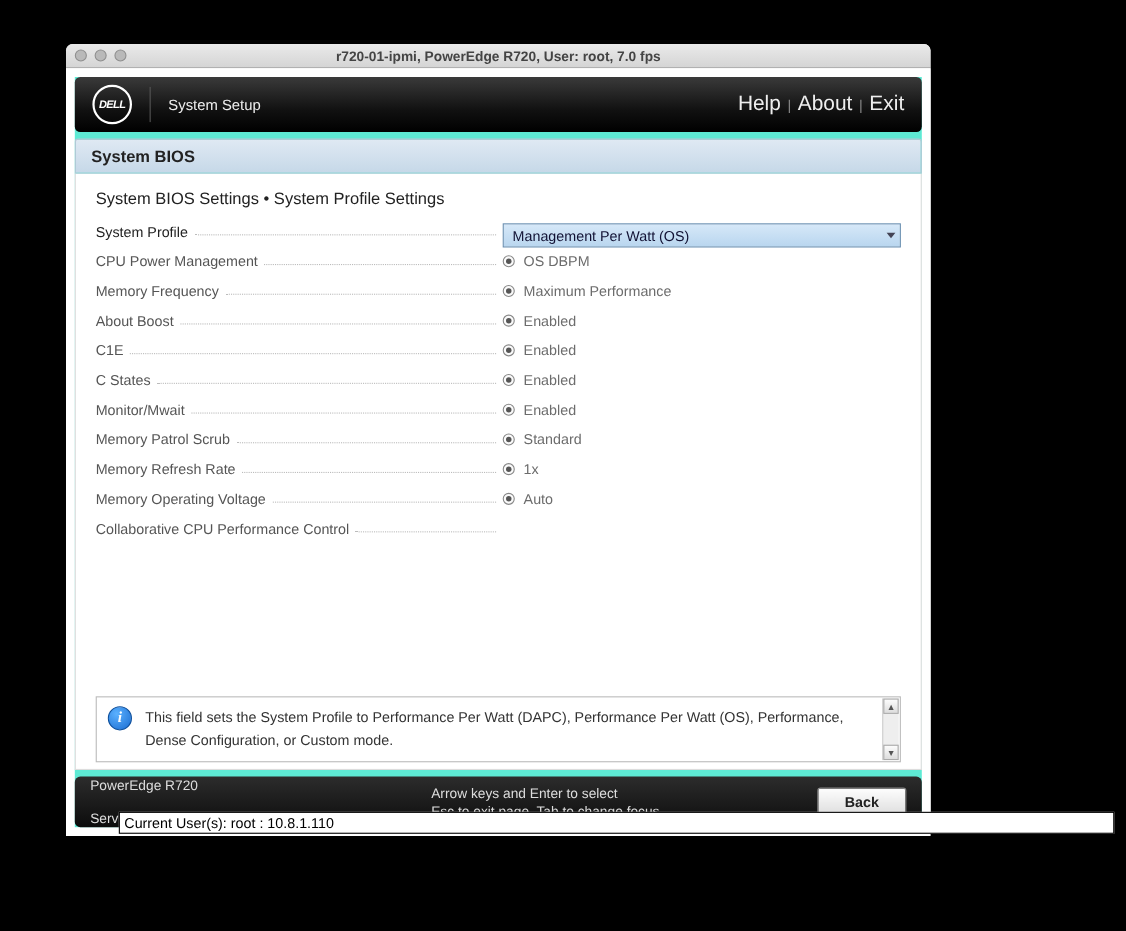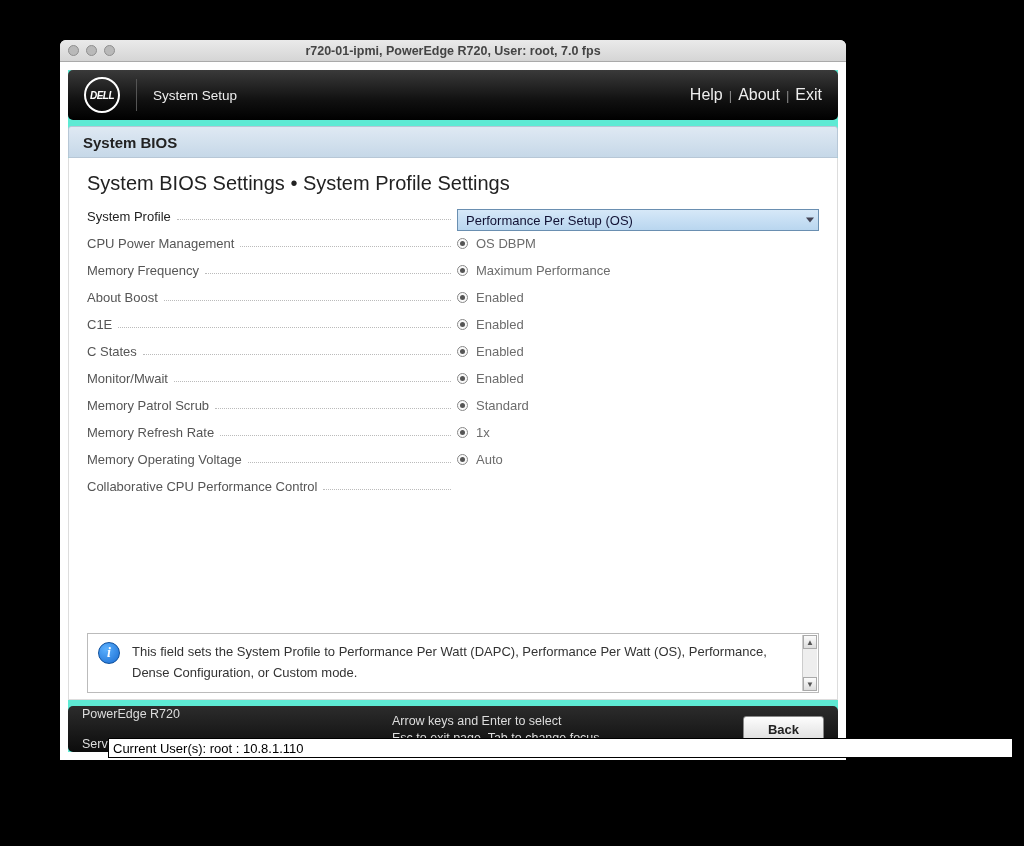--- a/index.html
+++ b/index.html
@@ -63,21 +63,21 @@
       width: 36px; height: 36px;
       border: 2px solid #fff; border-radius: 50%;
       display: flex; align-items: center; justify-content: center;
       font-size: 10px; font-weight: bold; color: #fff;
       font-style: italic;
       letter-spacing: -0.5px;
     }
     .header-divider { width: 1px; height: 32px; background: #555; margin: 0 16px; }
     .header-title { color: #eee; font-size: 13.5px; }
     .header-links { margin-left: auto; display: flex; gap: 6px; align-items: center; }
-    .header-links .link { color: #eee; font-size: 16px; cursor: pointer; }
+    .header-links .link { color: #eee; font-size: 19px; cursor: pointer; }
     .header-links .sep { color: #888; }
     
     .page-title-band {
       margin-top: 6px;
       height: 32px;
       background: linear-gradient(#dfe9f3, #c6d8e8);
       border: 1px solid #b7c7d6;
       border-radius: 3px 3px 0 0;
       display: flex; align-items: center;
       padding: 0 14px;
@@ -88,21 +88,21 @@
     .content-area {
       flex: 1;
       border: 1px solid #ddd;
       border-top: none;
       padding: 14px 18px 6px 18px;
       display: flex;
       flex-direction: column;
       background: #fff;
     }
     .breadcrumb {
-      font-size: 20px;
+      font-size: 15px;
       color: #222;
       margin-bottom: 14px;
     }
     .settings {
       display: flex;
       flex-direction: column;
       gap: 5px;
     }
     .setting-row {
       display: flex;
@@ -284,21 +284,21 @@
 
         <div class="settings">
 
           <div class="setting-row primary">
             <div class="setting-label">
               <span>System Profile</span>
               <span class="leader"></span>
             </div>
             <div class="setting-value">
               <div class="dropdown">
-                <span>Performance Per Setup (OS)</span>
+                <span>Management Per Watt (OS)</span>
                 <span class="caret"></span>
               </div>
             </div>
           </div>
 
           <div class="setting-row">
             <div class="setting-label">
                 <span>CPU Power Management</span>
                 <span class="leader"></span>
               </div>

